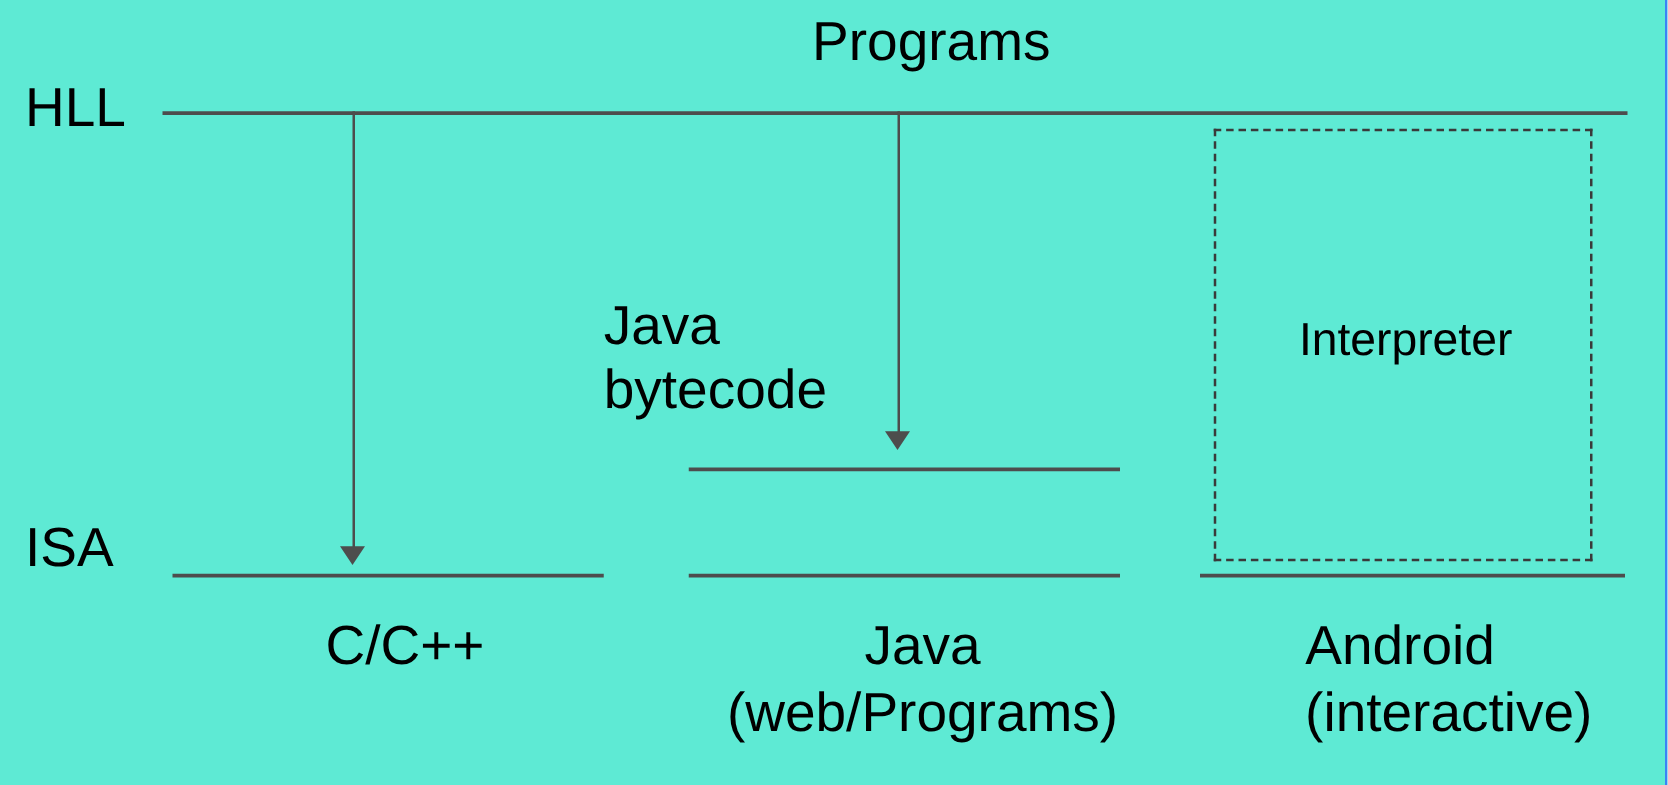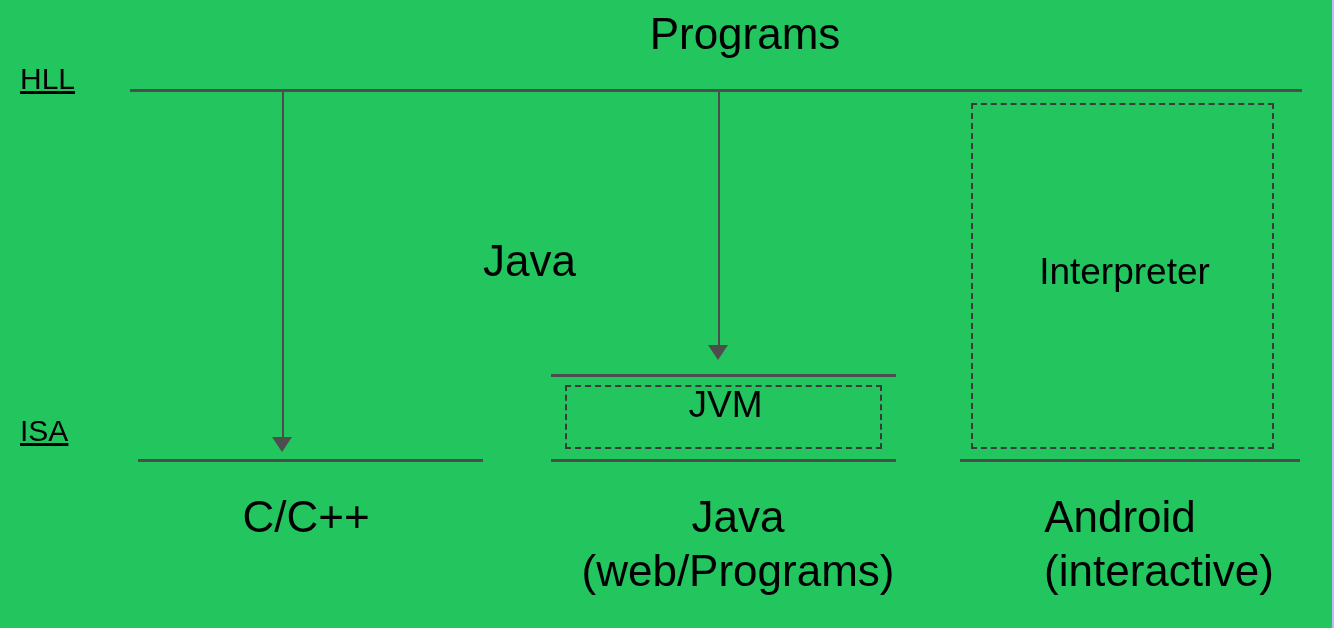--- a/index.html
+++ b/index.html
@@ -9,23 +9,23 @@
     background: #ffffff;
   }
   body {
     font-family: "Liberation Sans", sans-serif;
     color: #000000;
   }
   #canvas {
     position: relative;
     width: 1334px;
     height: 628px;
-    background: #22c55e;
+    background: #5eead4;
     overflow: hidden;
-    border-right: 2px solid #c4b5fd;
+    border-right: 2px solid #3b82f6;
     box-sizing: border-box;
   }
 
   
   .hline {
     position: absolute;
     height: 0;
     border-top: 3px solid #4d4d4d;
   }
   .vline {
@@ -45,22 +45,21 @@
   }
 
   
   .txt {
     position: absolute;
     white-space: pre;
     line-height: 1.08;
     color: #000000;
   }
   .axis-label {
-    font-size: 30px;
-    text-decoration: underline;
+    font-size: 44px;
   }
   .title-label {
     font-size: 44px;
     text-align: center;
   }
   .flow-label {
     font-size: 44px;
     text-align: left;
   }
   .box-label {
@@ -101,32 +100,30 @@
               border-right:10px solid transparent;
               border-top:15px solid #4d4d4d;"></div>
 
   <div class="vline" style="left:718px; top:89px; height:261px;"></div>
   <div class="arrowhead" style="left:708px; top:345px;
               border-left:10px solid transparent;
               border-right:10px solid transparent;
               border-top:15px solid #4d4d4d;"></div>
 
   <div class="txt flow-label" style="left:483px; top:237px;">Java</div>
+  <div class="txt flow-label" style="left:483px; top:288px;">bytecode</div>
 
   <div class="hline" style="left:551px; top:374px; width:345px;"></div>
 
-  <div class="dashbox" style="left:565px; top:385px; width:317px; height:64px;">
-    <div class="txt box-label" style="left:0; top:-2px; width:317px;">JVM</div>
-  </div>
 
   <div class="dashbox" style="left:971px; top:103px; width:303px; height:346px;">
     <div class="txt box-label" style="left:0; top:147px; width:303px;">Interpreter</div>
   </div>
 
-  <div class="txt col-label centered" style="left:306px; top:493px;text-align:center;">C/C++</div>
+  <div class="txt col-label centered" style="left:324px; top:493px;text-align:center;">C/C++</div>
 
   <div class="txt col-label centered" style="left:738px; top:493px;">Java</div>
   <div class="txt col-label centered" style="left:738px; top:547px;">(web/Programs)</div>
 
   <div class="txt col-label centered" style="left:1120px; top:493px;">Android</div>
   <div class="txt col-label centered" style="left:1120px; top:547px;margin-left:39px;">(interactive)</div>
 
 </div>
 
 </body></html>

